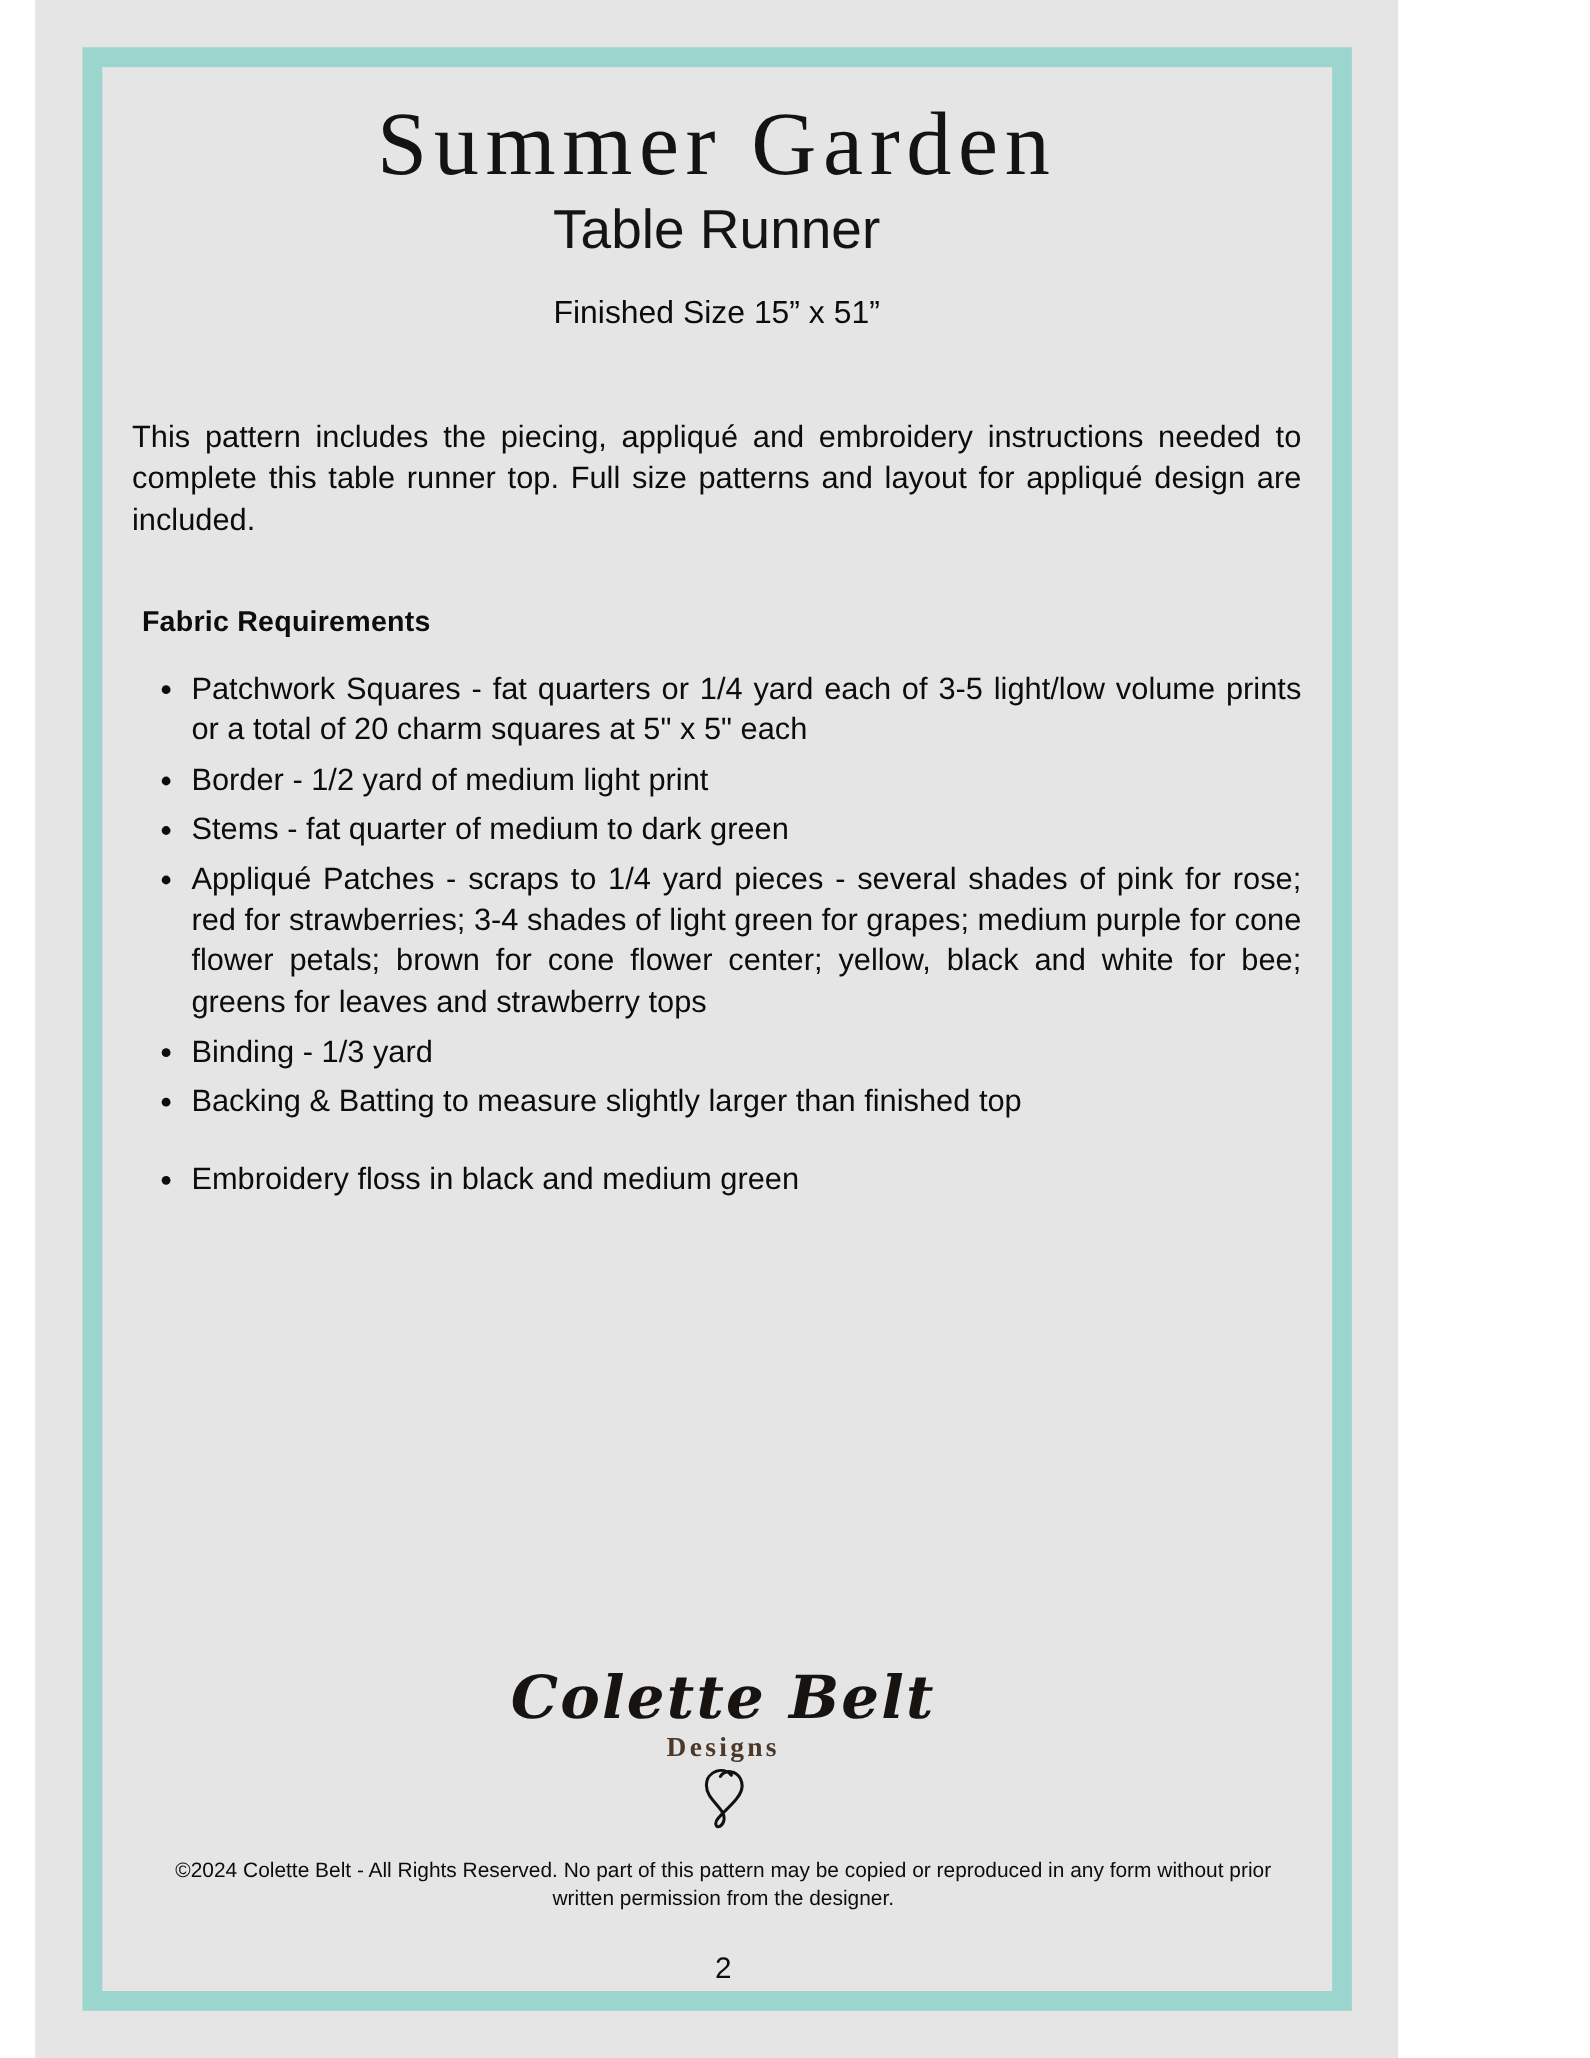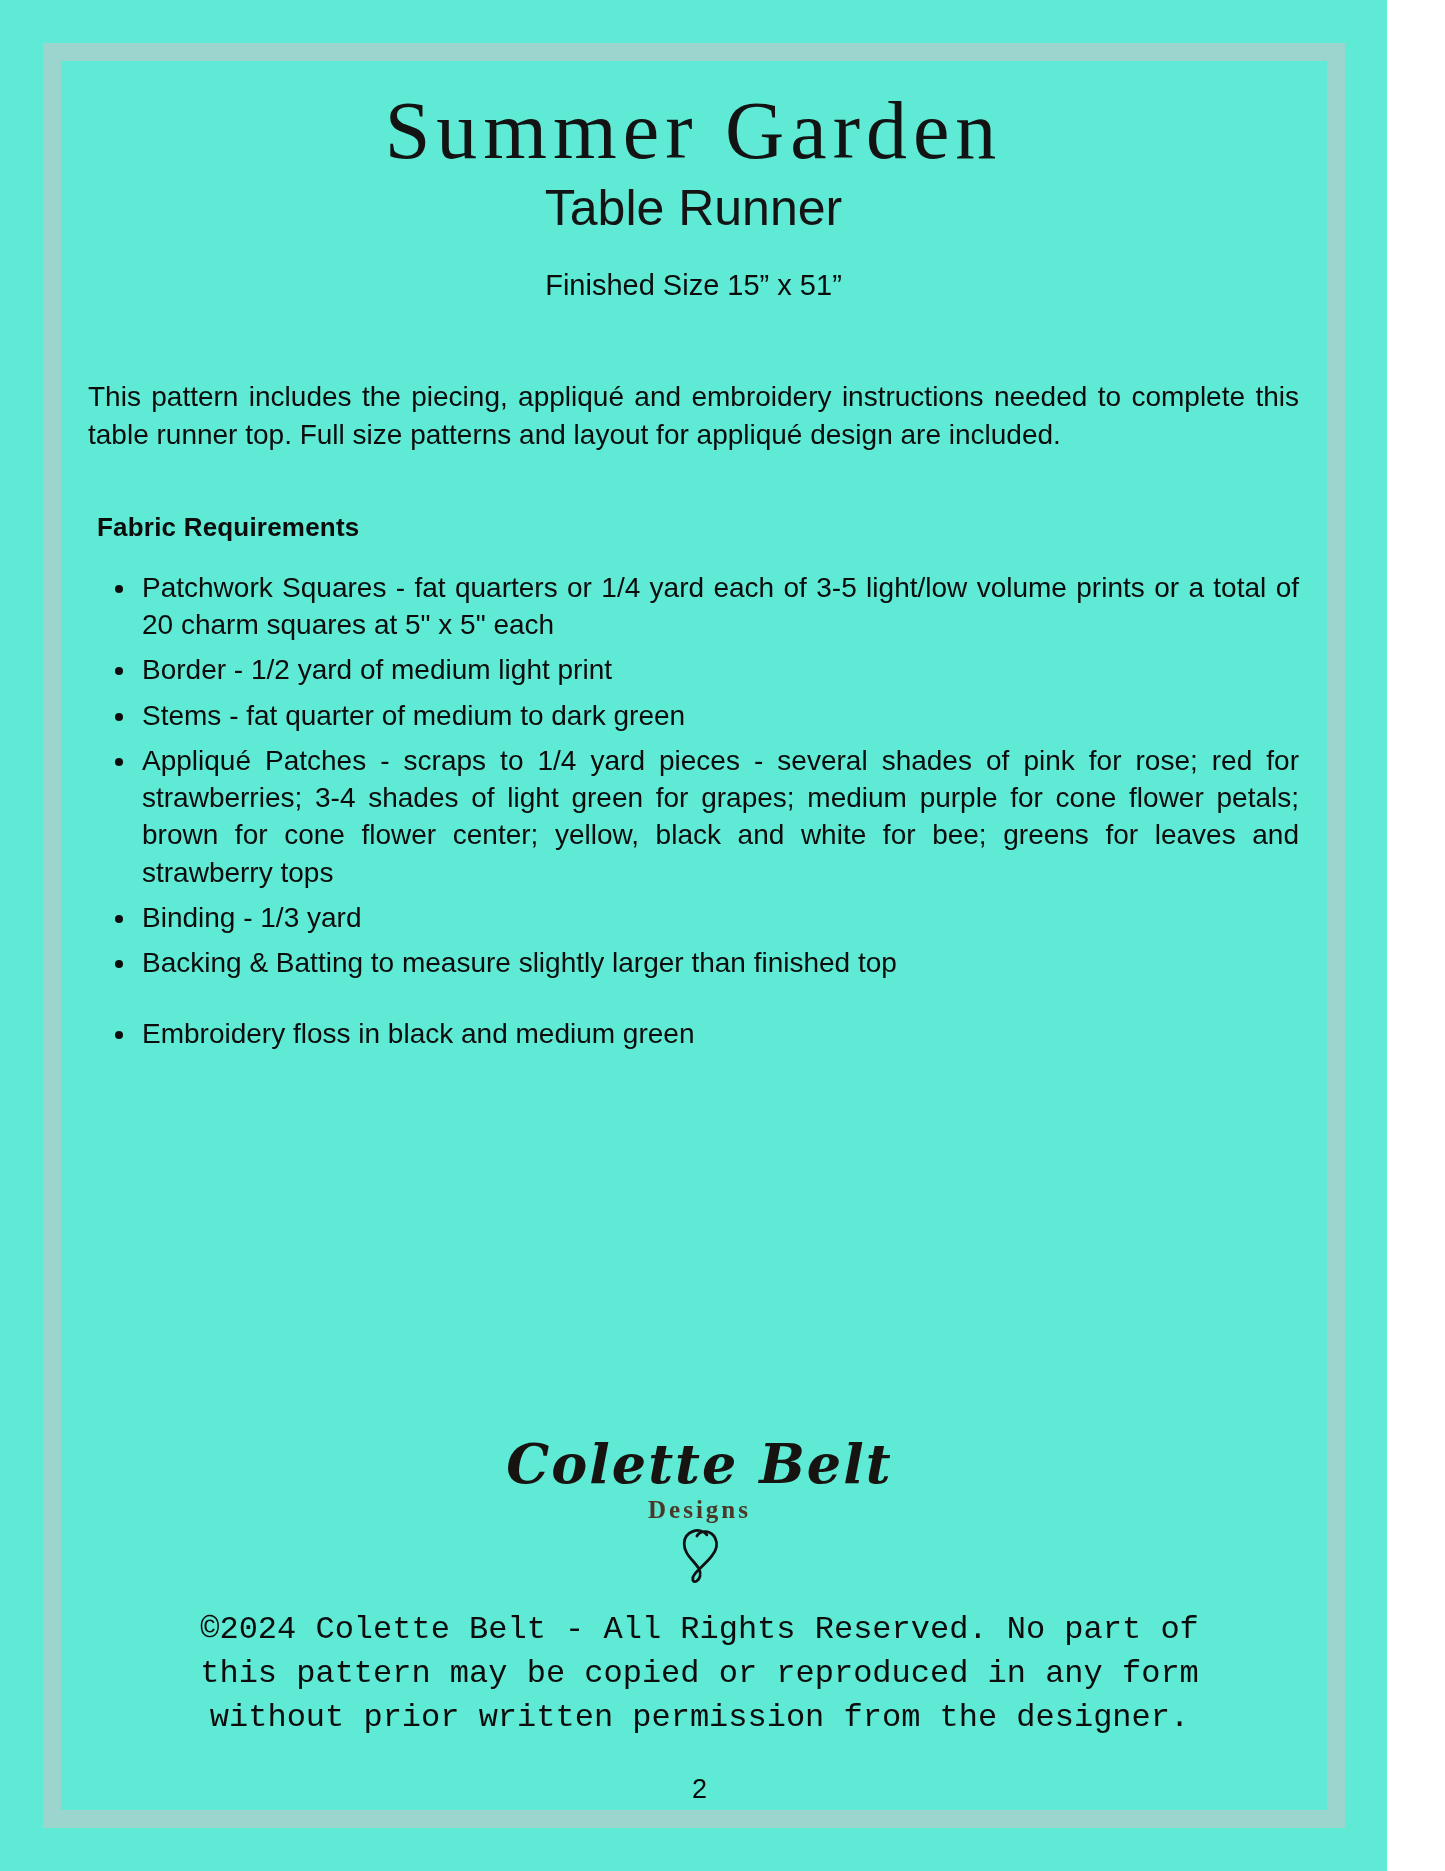--- a/index.html
+++ b/index.html
@@ -1,24 +1,25 @@
 <!DOCTYPE html>
 <html style="--accent: #9cd4ce;"><head>
 <meta charset="utf-8">
 <style>
   * { margin: 0; padding: 0; box-sizing: border-box; }
   html, body { background: #ffffff; }
   .page {
     position: relative;
-    width: 1387px;
+    width: 1239px;
     height: 1871px;
-    background: #5eead4;
+    background: #e5e5e5;
     font-family: "Liberation Sans", sans-serif;
     color: #0c0c0c;
     overflow: hidden;
+    margin-left: 32px;
   }
   .frame {
     position: absolute;
     top: 43px; left: 43px; right: 42px; bottom: 43px;
     border: 18px solid var(--accent, #9cd4ce);
     pointer-events: none;
   }
   .content {
     position: absolute;
     top: 61px; left: 88px; right: 88px;
@@ -87,26 +88,25 @@
   .logo-designs {
     font-family: "Liberation Serif", serif;
     font-size: 25px;
     letter-spacing: 3px;
     margin-top: 0px;
     color: #4b3829;
     font-weight: bold;
   }
   .logo-heart { margin-top: 2px; height: 62px; }
   .copyright {
-    font-size: 32px;
+    font-size: 19px;
     line-height: 1.38;
     max-width: 1070px;
     margin: 16px auto 0;
     color: #0c0c0c;
-    font-family: Liberation Mono, monospace;
   }
   .page-number {
     margin-top: 34px;
     font-size: 27px;
     color: #0c0c0c;
   }
 </style>
 </head>
 <body>
 

